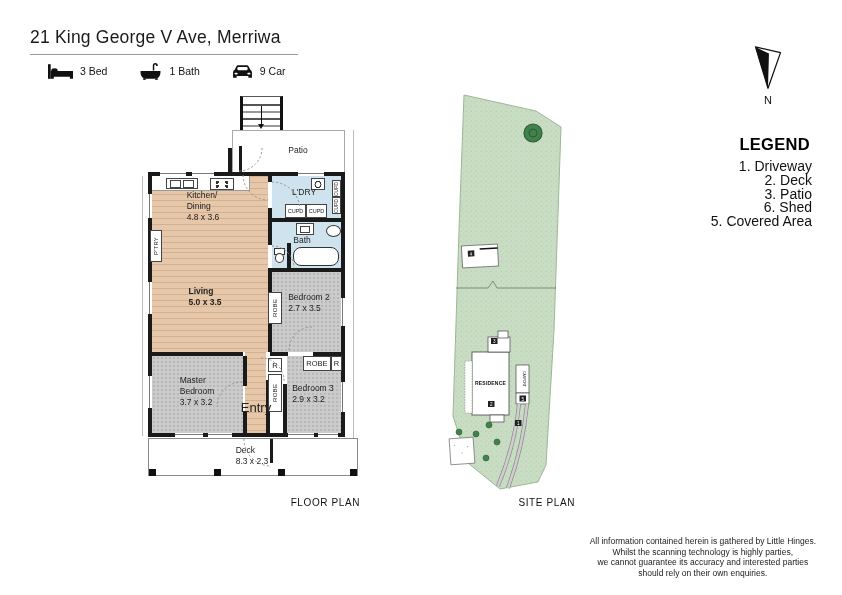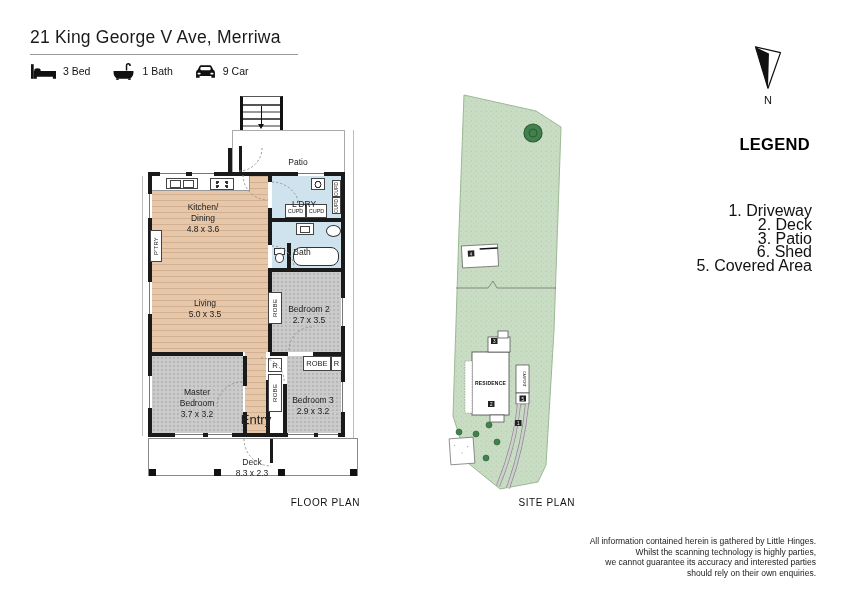--- a/index.html
+++ b/index.html
@@ -2,46 +2,46 @@
 <html><head>
 <meta charset="utf-8">
 <style>
   html,body{margin:0;padding:0;background:#fff;}
   #canvas{position:relative;width:842px;height:595px;background:#fff;outline:1px solid #d8d8d8;
           font-family:"Liberation Sans",sans-serif;color:#222;overflow:hidden;}
   .abs{position:absolute;}
   
   #title{left:30px;top:27px;font-size:17.5px;color:#1a1a1a;letter-spacing:.2px;}
   #rule{left:30px;top:54px;width:268px;height:1px;background:#9a9a9a;}
-  #features{left:31px;top:60px;display:flex;align-items:center;gap:22px;height:22px;}
+  #features{left:48px;top:60px;display:flex;align-items:center;gap:32px;height:22px;}
   .feat{display:flex;align-items:center;gap:7px;font-size:10.5px;color:#111;}
   
   #fp{left:140px;top:90px;width:235px;height:412px;}
   #fp .abs{position:absolute;}
   .wall{background:#1a1a1a;}
   .wood{background-color:#e6c7a9;background-image:repeating-linear-gradient(to bottom,rgba(120,70,30,.18) 0 .8px,transparent .8px 6px);}
   .carpet{background-color:#cbcbcb;background-image:radial-gradient(#b7b7b7 .8px,transparent .9px);background-size:4px 4px;}
   .wet{background:#cfe3ee;}
   .win-h{background:linear-gradient(to bottom,#fff 0 1.4px,#777 1.4px 2.4px,#fff 2.4px 4px);}
   .win-v{background:linear-gradient(to right,#fff 0 1.4px,#777 1.4px 2.4px,#fff 2.4px 4px);}
-  .rlabel{font-size:8.5px;line-height:11px;text-align:center;color:#222;white-space:nowrap;transform:translateX(-50%);margin-top:12px;}
+  .rlabel{font-size:8.5px;line-height:11px;text-align:left;color:#222;white-space:nowrap;transform:translateX(-50%);}
   .fixture{background:#fff;border:1px solid #444;box-sizing:border-box;font-size:5.5px;color:#222;
            display:flex;align-items:center;justify-content:center;overflow:hidden;}
   .vtext{writing-mode:vertical-rl;transform:rotate(180deg);letter-spacing:.3px;}
   .post{width:7px;height:7px;background:#111;}
   .caption{font-size:10px;letter-spacing:.6px;color:#111;text-align:right;}
   
   .site-svg text{font-family:"Liberation Sans",sans-serif;}
   #legend-head{right:32px;top:135px;font-size:16.5px;font-weight:bold;color:#000;letter-spacing:.3px;}
-  #legend-items{right:30px;top:160px;text-align:right;font-size:16px;line-height:13.8px;color:#111;margin-top:44px;}
+  #legend-items{right:30px;top:160px;text-align:right;font-size:14px;line-height:13.8px;color:#111;}
   #areas{right:30px;top:256px;font-size:10.5px;line-height:14.5px;color:#111;}
   .arearow{display:flex;justify-content:flex-end;}
   .arearow .v{width:34px;text-align:left;margin-left:10px;}
   #compass-n{left:750px;top:94px;width:36px;text-align:center;font-size:11px;color:#111;}
-  #footer{right:26px;top:536px;text-align:right;font-size:8.5px;line-height:10.5px;color:#222;}
+  #footer{right:26px;top:536px;text-align:center;font-size:8.5px;line-height:10.5px;color:#222;}
 </style>
 </head>
 <body>
 
 <div id="canvas">
 
   <div class="abs" id="title">21 King George V Ave, Merriwa</div>
   <div class="abs" id="rule"></div>
   <div class="abs" id="features">
     <div class="feat">
@@ -202,21 +202,21 @@
       </g>
     </svg>
 
     <div class="abs rlabel" style="left:63px;top:100px;">
       <div>Kitchen/</div>
         <div>Dining</div>
         <div>4.8 x 3.6</div>
     </div>
     <div class="abs rlabel" style="left:164px;top:97px;"><span>L'DRY</span></div>
     <div class="abs rlabel" style="left:162px;top:145px;"><span>Bath</span></div>
-    <div class="abs rlabel" style="left:65px;top:196px;">
+    <div class="abs rlabel" style="left:65px;top:196px;font-weight:bold;">
       <div>Living</div>
         <div>5.0 x 3.5</div>
     </div>
     <div class="abs rlabel" style="left:169px;top:202px;">
       <div>Bedroom 2</div>
         <div>2.7 x 3.5</div>
     </div>
     <div class="abs rlabel" style="left:57px;top:285px;">
       <div>Master</div>
         <div>Bedroom</div>

